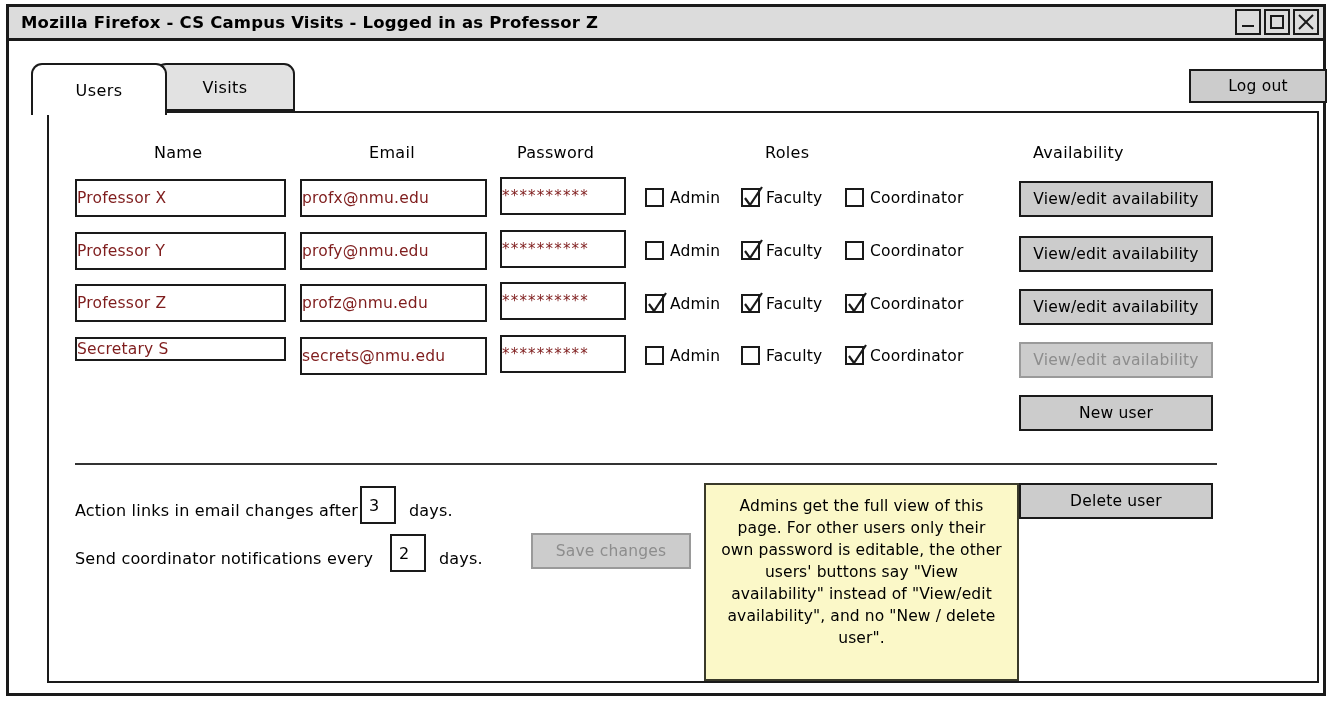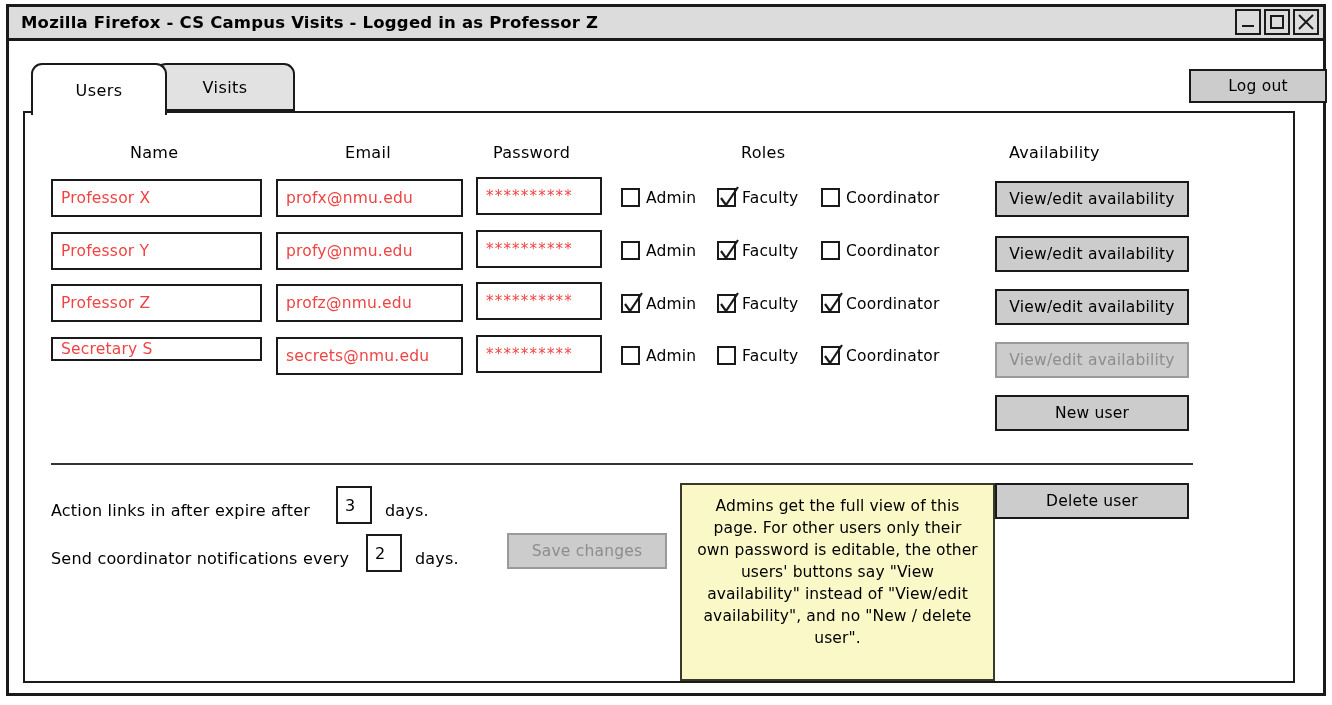--- a/index.html
+++ b/index.html
@@ -92,21 +92,21 @@
     left: 124px;
     width: 140px;
     background: #e2e2e2;
     z-index: 1;
     height: 48px;
   }
 
   
   .panel {
     position: absolute;
-    left: 14px;
+    left: 38px;
     top: 104px;
     width: 1272px;
     height: 572px;
     border: 2.5px solid #1a1a1a;
     background: #ffffff;
     box-sizing: border-box;
     z-index: 2;
   }
 
   
@@ -147,24 +147,23 @@
   }
 
   
   .tf {
     position: absolute;
     border: 2.5px solid #1a1a1a;
     background: #ffffff;
     box-sizing: border-box;
     display: flex;
     align-items: center;
-    padding-left: 8px;
     font-size: 15.5px;
     letter-spacing: 0.2px;
-    color: #ef4444;
+    color: #7f1d1d;
   }
   .pw { letter-spacing: 1.2px; font-size: 15px; }
 
   
   .cb-group {
     position: absolute;
     display: flex;
     align-items: center;
     gap: 6px;
     font-size: 15.5px;
@@ -400,21 +399,21 @@
     <div class="btn avail-btn" style="top:282px;">
       <span>New user</span>
     </div>
 
     <div class="btn" style="position:absolute; left:970px; top:370px; width:194px; height:36px;">
       <span>Delete user</span>
     </div>
 
     <div class="divider" style="left:26px; top:350px; width:1142px;"></div>
 
-    <div class="setting-text" style="left:26px; top:388px;">Action links in after expire after</div>
+    <div class="setting-text" style="left:26px; top:388px;">Action links in email changes after</div>
     <div class="num-box" style="left:311px; top:373px; width:36px; height:38px;">3</div>
     <div class="setting-text" style="left:360px; top:388px;">days.</div>
 
     <div class="setting-text" style="left:26px; top:436px;">Send coordinator notifications every</div>
     <div class="num-box" style="left:341px; top:421px; width:36px; height:38px;">2</div>
     <div class="setting-text" style="left:390px; top:436px;">days.</div>
 
     <div class="btn disabled" style="position:absolute; left:482px; top:420px; width:160px; height:36px;">
       <span>Save changes</span>
     </div>

